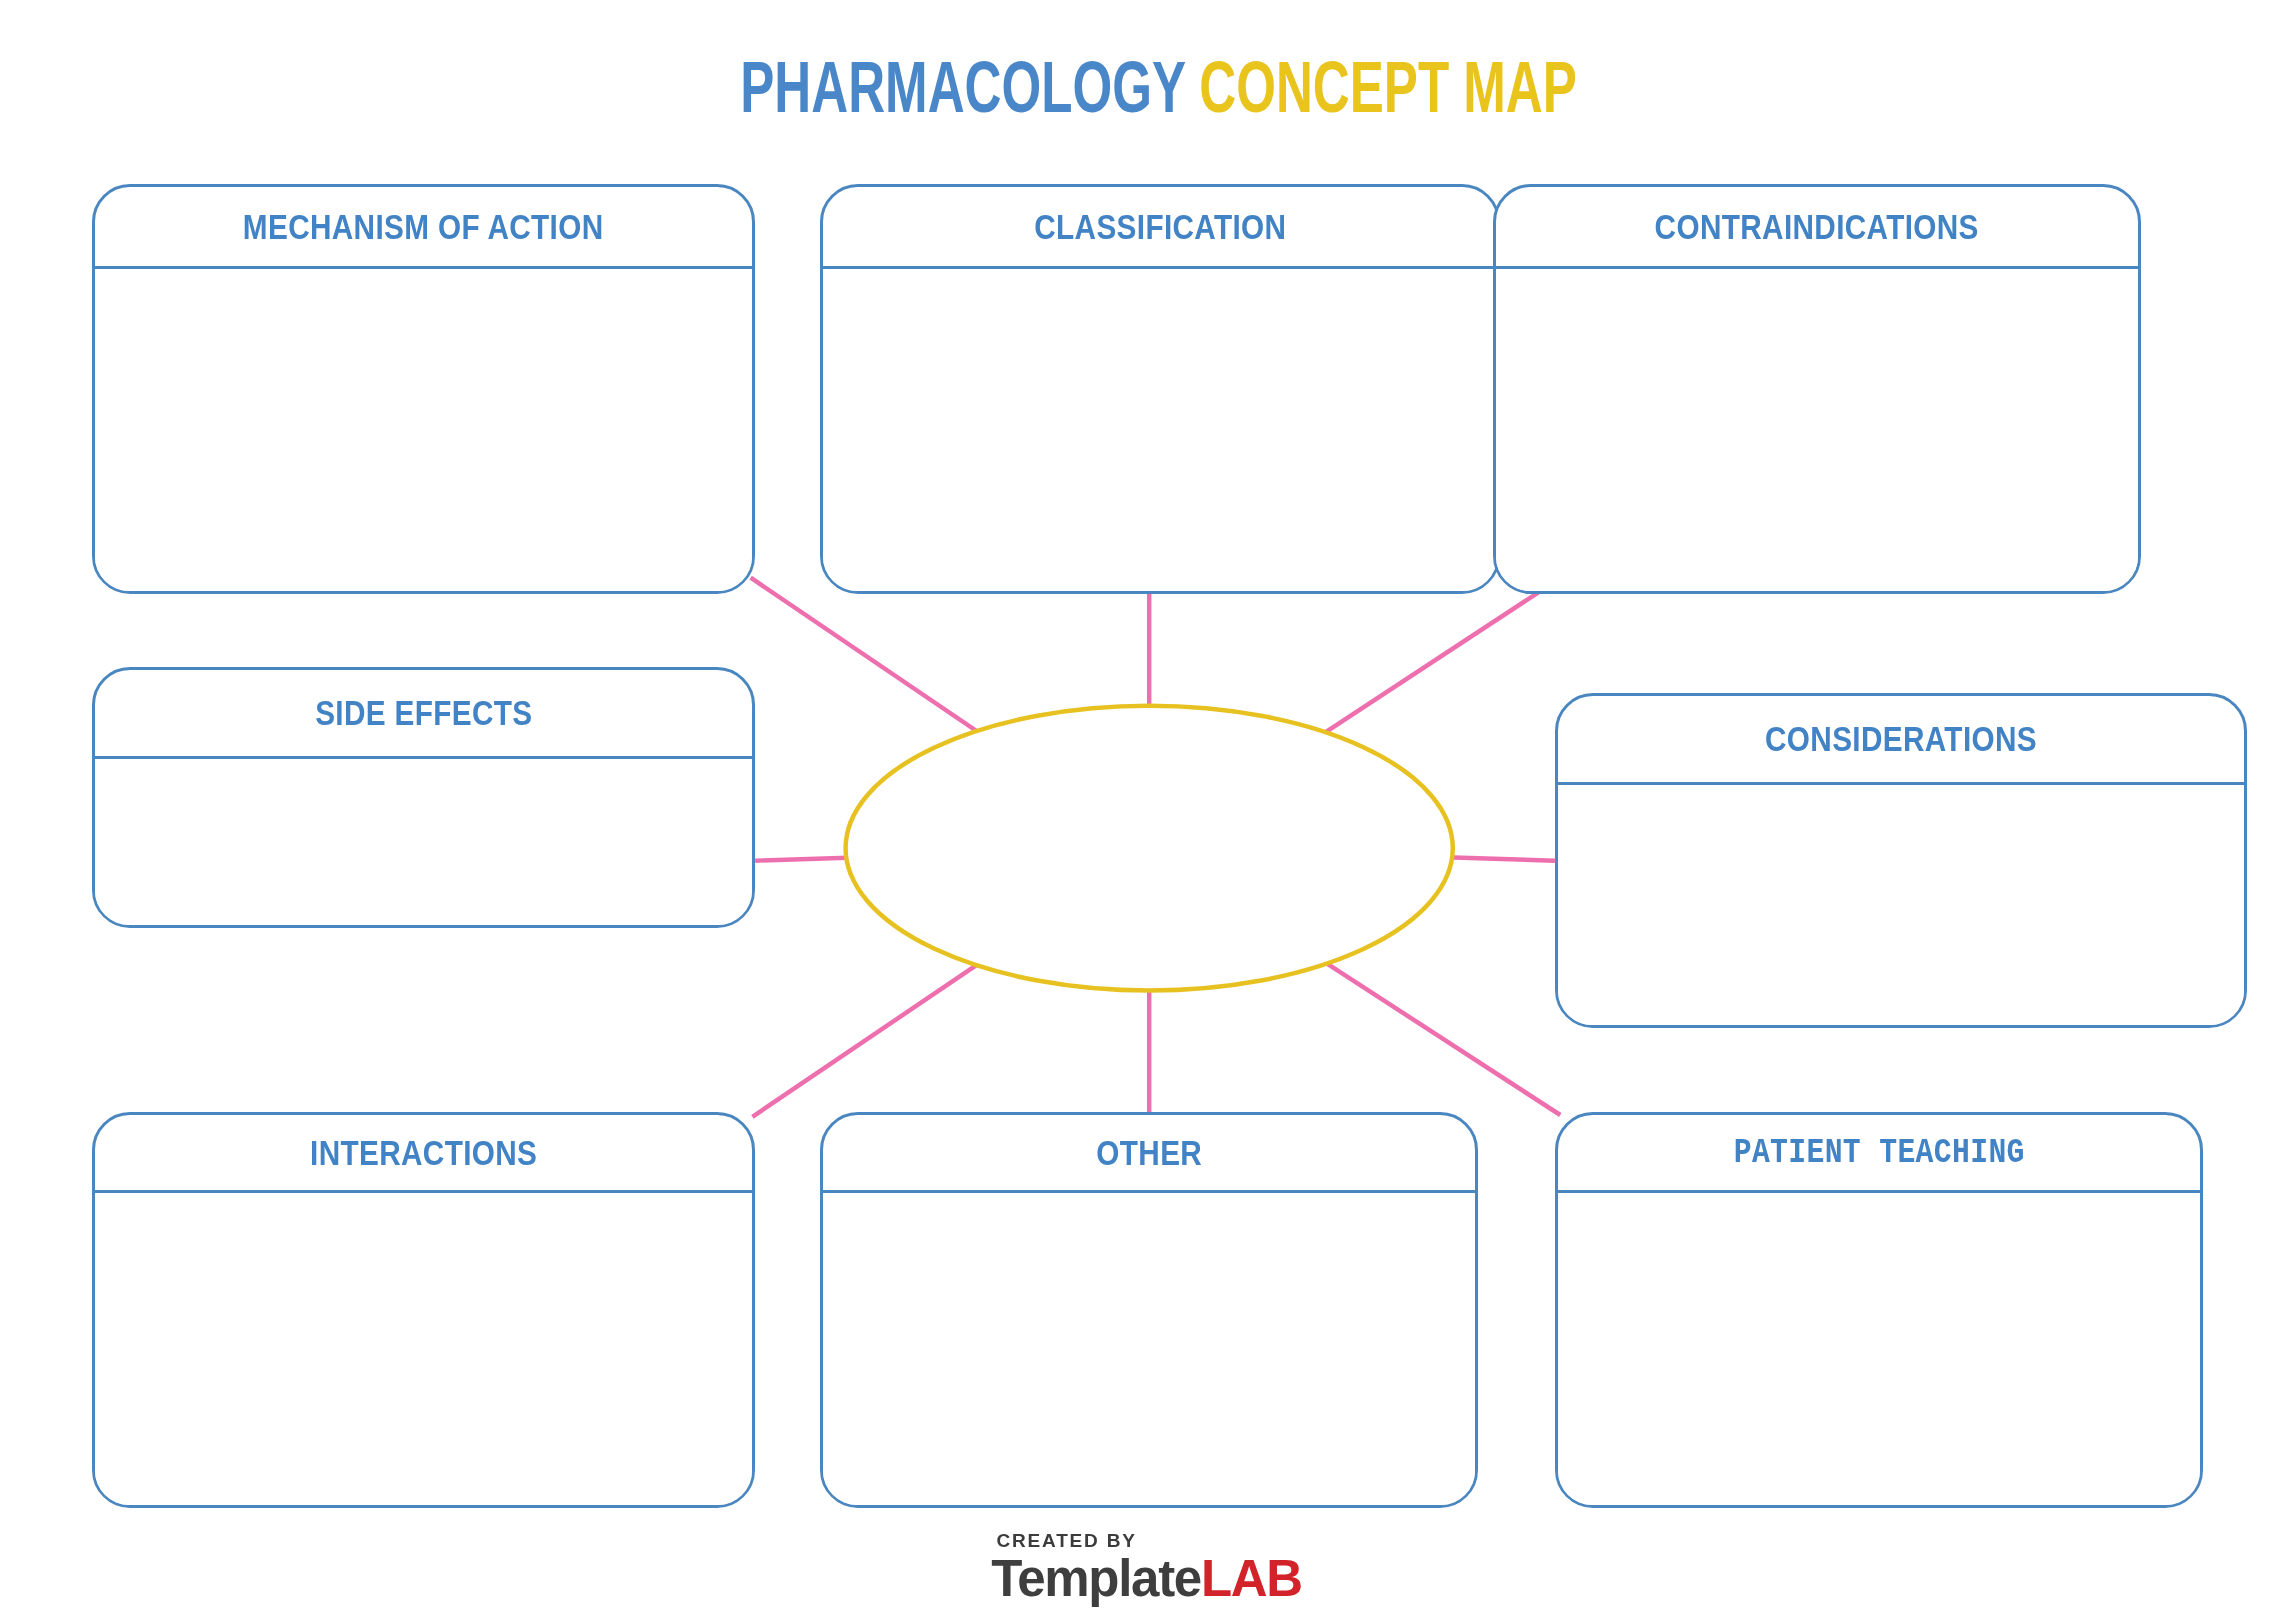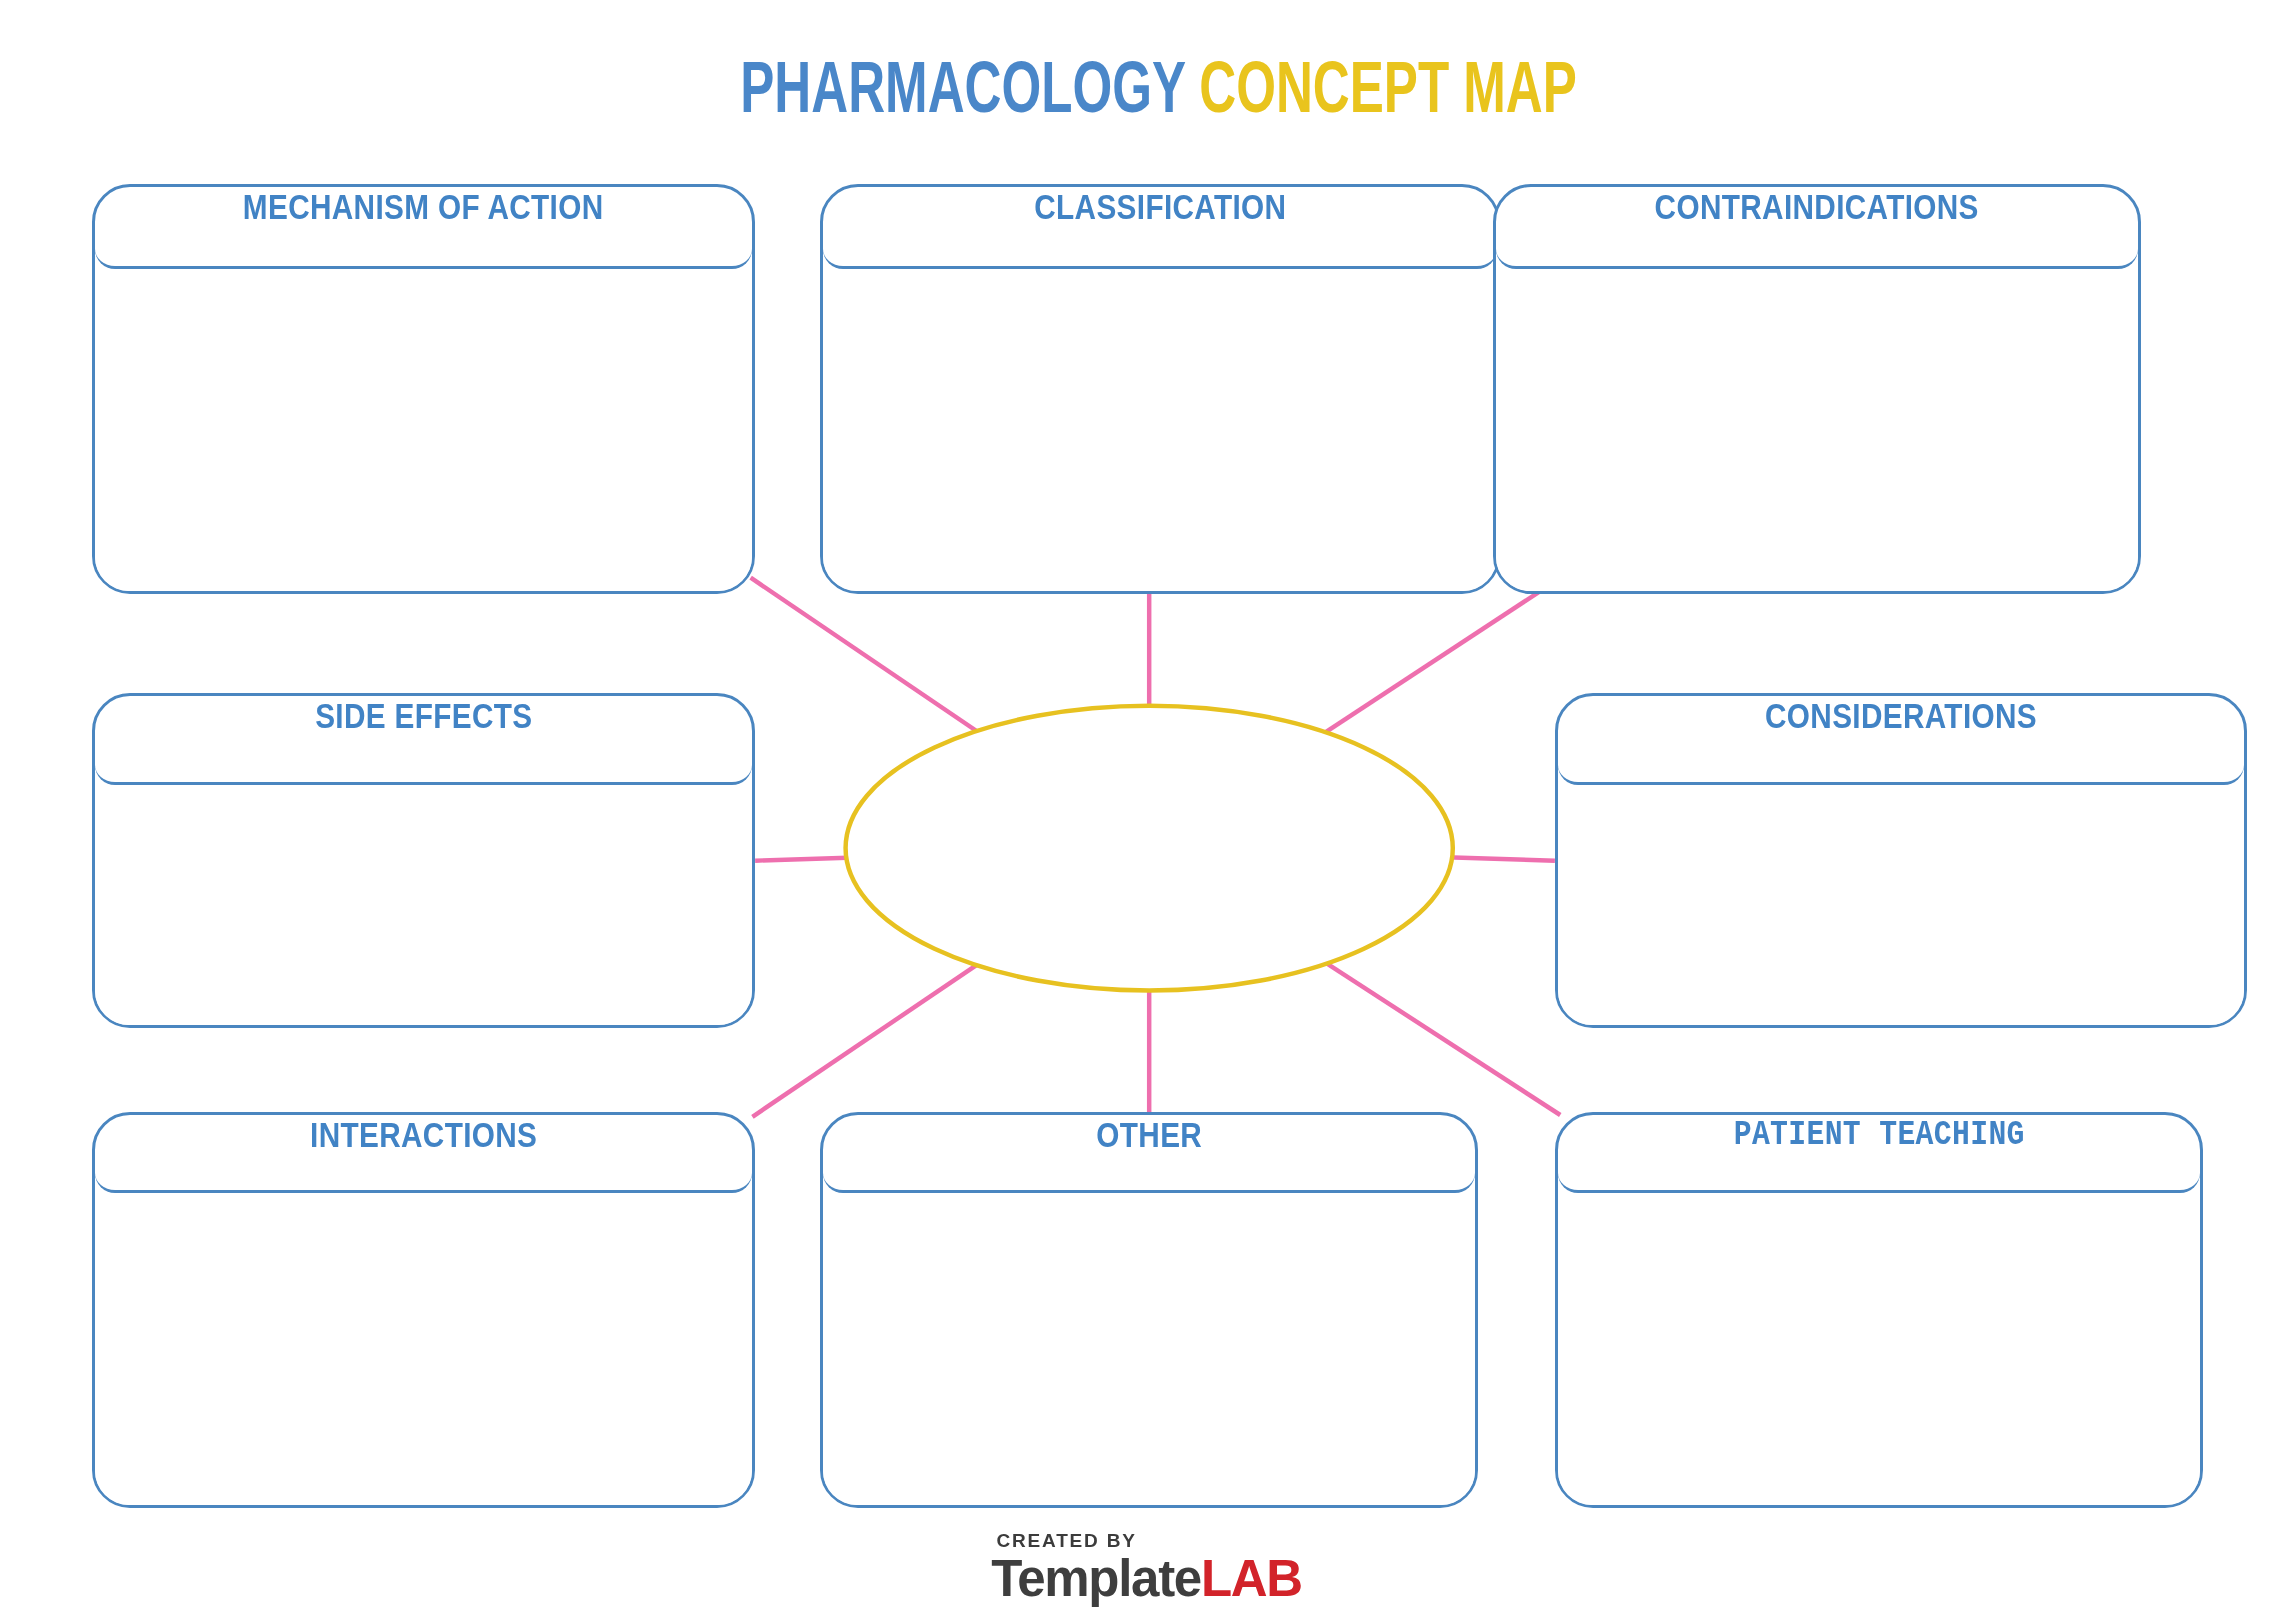--- a/index.html
+++ b/index.html
@@ -19,38 +19,37 @@
 
   
   .svg-layer{position:absolute;left:0;top:0;width:2293px;height:1621px;}
 
   
   .box{
     position:absolute;background:#ffffff;border:3.6px solid #4a86c0;border-radius:38px;
     box-sizing:border-box;display:flex;flex-direction:column;
   }
   .box-header{
-    border-bottom:3.6px solid #4a86c0;display:flex;justify-content:center;
+    border-bottom:3.6px solid #4a86c0;display:flex;align-items:center;justify-content:center;
     flex:0 0 auto;
-    border-radius:20px;
   }
   .row-top    .box-header{height:79px;}
   .row-middle .box-header{height:86px;}
   .row-bottom .box-header{height:75px;}
   .box-label{
     display:inline-block;color:#4183c5;font-weight:bold;font-size:35px;letter-spacing:0.4px;
     white-space:nowrap;transform:scaleX(.85);transform-origin:center;
   }
   .box-body{flex:1 1 auto;border-radius:0 0 34px 34px;background:#ffffff;}
 
   
   #box-moa              {left:92px; top:184px;  width:663px; height:410px;}
   #box-classification   {left:820px; top:184px;  width:680px; height:410px;}
   #box-contraindications{left:1493px;top:184px;  width:648px; height:410px;gap:16px;}
-  #box-side-effects     {left:92px; top:693px;  width:663px; height:335px;}
+  #box-side-effects     {left:92px; top:667px;  width:663px; height:261px;}
   #box-considerations   {left:1555px;top:693px;  width:692px; height:335px;}
   #box-interactions     {left:92px; top:1112px; width:663px; height:396px;}
   #box-other            {left:820px; top:1112px; width:658px; height:396px;gap:48px;}
   #box-patient-teaching {left:1555px;top:1112px; width:648px; height:396px;font-family:Liberation Mono, monospace;}
 
   
   .footer{position:absolute;left:0;top:1530px;width:100%;display:flex;justify-content:center;}
   .logo{display:inline-block;text-align:left;}
   .created-by{
     font-size:19px;font-weight:bold;color:#3c3c3c;letter-spacing:1.8px;margin:0 0 0.9px 5.4px;

